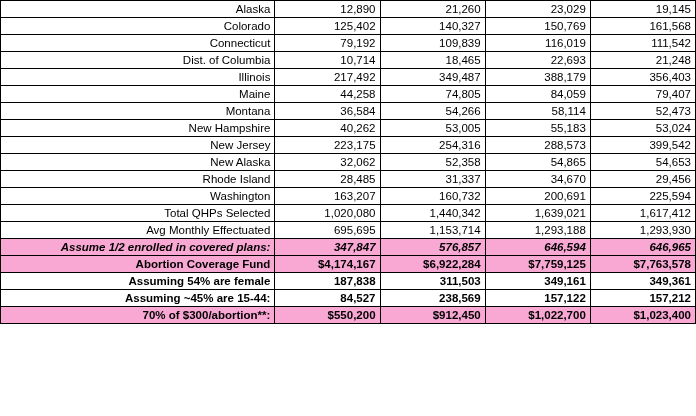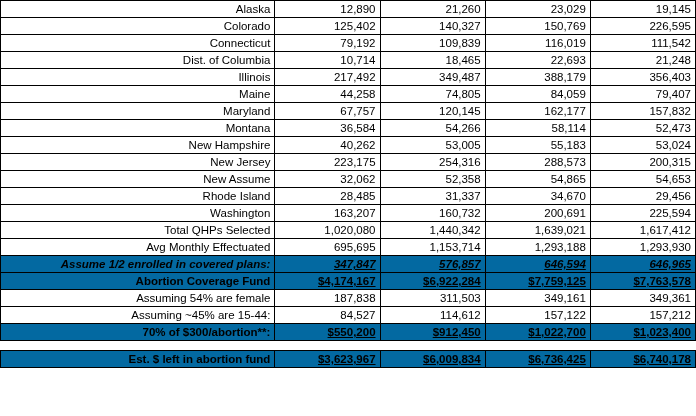--- a/index.html
+++ b/index.html
@@ -29,26 +29,26 @@
     line-height: 14px;
   }
   col.label { width: 274px; }
   col.num   { width: 105px; }
   td.label {
     text-align: right;
   }
   td.num {
     text-align: right;
   }
-  tr.bold td { font-weight: normal; }
+  tr.bold td { font-weight: bold; }
   tr.hl td {
-    background: #0369a1;
+    background: #f9a8d4;
     font-weight: bold;
   }
-  tr.hl td.num { font-style: normal; text-decoration: underline; }
+  tr.hl td.num { font-style: normal; }
   tr.hl.italic td { font-style: italic; }
   tr.spacer td {
     border: none;
     height: 9px;
     background: #ffffff;
   }
 </style>
 </head>
 <body>
 
@@ -66,21 +66,21 @@
         <td class="num">12,890</td>
         <td class="num">21,260</td>
         <td class="num">23,029</td>
         <td class="num">19,145</td>
       </tr>
       <tr class="">
         <td class="label">Colorado</td>
         <td class="num">125,402</td>
         <td class="num">140,327</td>
         <td class="num">150,769</td>
-        <td class="num">226,595</td>
+        <td class="num">161,568</td>
       </tr>
       <tr class="">
         <td class="label">Connecticut</td>
         <td class="num">79,192</td>
         <td class="num">109,839</td>
         <td class="num">116,019</td>
         <td class="num">111,542</td>
       </tr>
       <tr class="">
         <td class="label">Dist. of Columbia</td>
@@ -97,49 +97,42 @@
         <td class="num">356,403</td>
       </tr>
       <tr class="">
         <td class="label">Maine</td>
         <td class="num">44,258</td>
         <td class="num">74,805</td>
         <td class="num">84,059</td>
         <td class="num">79,407</td>
       </tr>
       <tr class="">
-        <td class="label">Maryland</td>
-        <td class="num">67,757</td>
-        <td class="num">120,145</td>
-        <td class="num">162,177</td>
-        <td class="num">157,832</td>
-      </tr>
-      <tr class="">
         <td class="label">Montana</td>
         <td class="num">36,584</td>
         <td class="num">54,266</td>
         <td class="num">58,114</td>
         <td class="num">52,473</td>
       </tr>
       <tr class="">
         <td class="label">New Hampshire</td>
         <td class="num">40,262</td>
         <td class="num">53,005</td>
         <td class="num">55,183</td>
         <td class="num">53,024</td>
       </tr>
       <tr class="">
         <td class="label">New Jersey</td>
         <td class="num">223,175</td>
         <td class="num">254,316</td>
         <td class="num">288,573</td>
-        <td class="num">200,315</td>
-      </tr>
-      <tr class="">
-        <td class="label">New Assume</td>
+        <td class="num">399,542</td>
+      </tr>
+      <tr class="">
+        <td class="label">New Alaska</td>
         <td class="num">32,062</td>
         <td class="num">52,358</td>
         <td class="num">54,865</td>
         <td class="num">54,653</td>
       </tr>
       <tr class="">
         <td class="label">Rhode Island</td>
         <td class="num">28,485</td>
         <td class="num">31,337</td>
         <td class="num">34,670</td>
@@ -183,39 +176,32 @@
       <tr class="bold">
         <td class="label">Assuming 54% are female</td>
         <td class="num">187,838</td>
         <td class="num">311,503</td>
         <td class="num">349,161</td>
         <td class="num">349,361</td>
       </tr>
       <tr class="bold">
         <td class="label">Assuming ~45% are 15-44:</td>
         <td class="num">84,527</td>
-        <td class="num">114,612</td>
+        <td class="num">238,569</td>
         <td class="num">157,122</td>
         <td class="num">157,212</td>
       </tr>
       <tr class="hl">
         <td class="label">70% of $300/abortion**:</td>
         <td class="num">$550,200</td>
         <td class="num">$912,450</td>
         <td class="num">$1,022,700</td>
         <td class="num">$1,023,400</td>
       </tr>
       <tr class="spacer">
         <td class="label"></td>
         <td class="num"></td>
         <td class="num"></td>
         <td class="num"></td>
         <td class="num"></td>
       </tr>
-      <tr class="hl">
-        <td class="label">Est. $ left in abortion fund</td>
-        <td class="num">$3,623,967</td>
-        <td class="num">$6,009,834</td>
-        <td class="num">$6,736,425</td>
-        <td class="num">$6,740,178</td>
-      </tr>
     </tbody>
 </table>
 
 </body></html>

